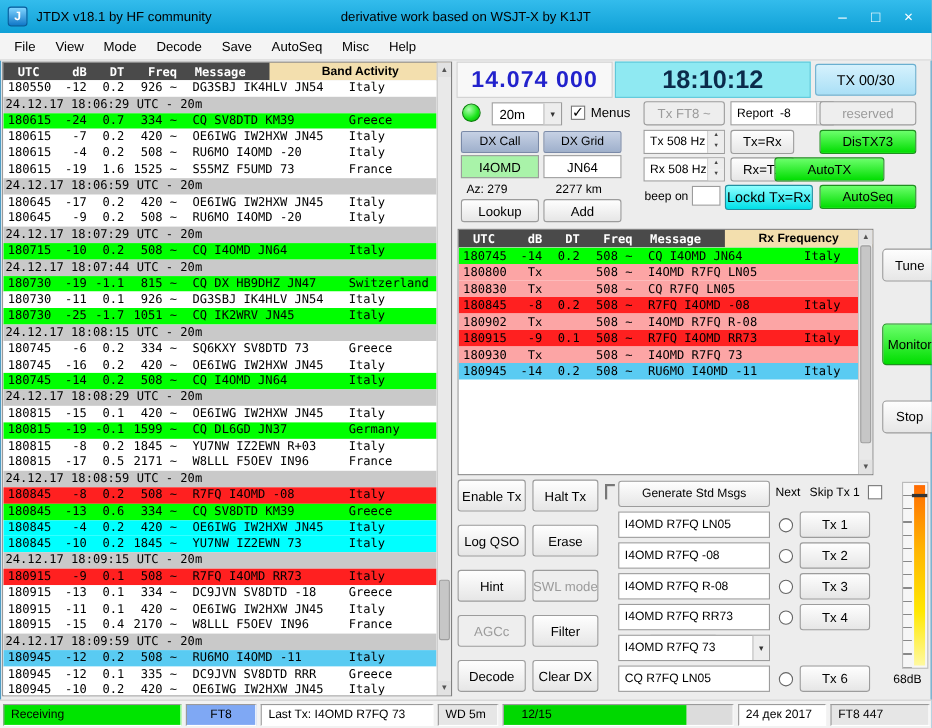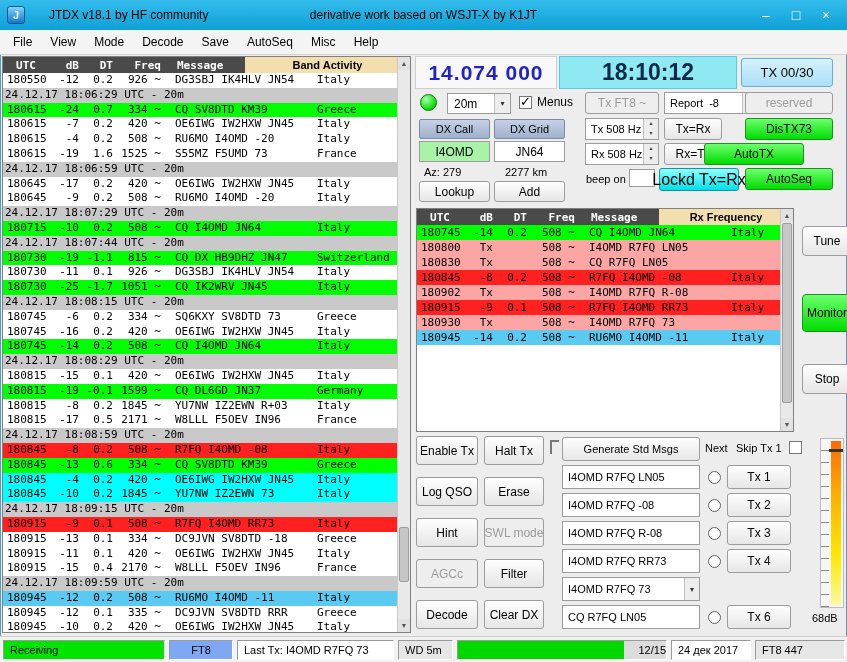--- a/index.html
+++ b/index.html
@@ -2,21 +2,21 @@
 <html><head>
 <meta charset="utf-8">
 <style>
   *{margin:0;padding:0;box-sizing:border-box}
   html,body{width:847px;height:662px}
   body{position:relative;background:#EDEDED;font-family:"Liberation Sans","DejaVu Sans",sans-serif;font-size:12px;color:#000;overflow:hidden;box-shadow:inset 0 0 0 1px #4E9CC4}
 
   
   .titlebar{position:absolute;left:0;top:0;width:847px;height:30px;background:linear-gradient(#33BCEC,#0FA0D6);display:flex;align-items:center}
   .app-icon{width:18px;height:18px;margin-left:7px;border-radius:3px;background:linear-gradient(#7FD4FF,#1178C8);border:1px solid #0A5A9A;color:#fff;font-size:11px;font-weight:bold;text-align:center;line-height:16px;flex:none}
-  .title-left{margin-left:24px;white-space:nowrap}
+  .title-left{margin-left:8px;white-space:nowrap}
   .title-center{position:absolute;left:0;right:0;text-align:center;pointer-events:none}
   .win-controls{margin-left:auto;display:flex;margin-right:6px;z-index:2}
   .win-btn{width:30px;height:22px;display:flex;align-items:center;justify-content:center;color:#FFFFFF;font-size:14px}
 
   
   .menubar{position:absolute;left:0;top:30px;width:847px;height:25px;background:#F4F4F4;border-bottom:1px solid #D5D5D5;display:flex;align-items:center;padding-left:4px}
   .menu-item{padding:0 9px;line-height:24px}
 
   
   .panel{position:absolute;background:#fff;border:1px solid #808080}
@@ -51,21 +51,21 @@
   .sb-btn{position:absolute;left:0;width:12px;height:13px;background:#E2E2E2;color:#555;font-size:7px;text-align:center;line-height:13px}
   .sb-up{top:0}.sb-down{bottom:0}
   .sb-thumb{position:absolute;left:1px;width:10px;background:#C6C6C6;border:1px solid #9E9E9E;border-radius:2px}
   #band-thumb{top:470px;height:55px}
   #rx-thumb{top:14px;height:180px}
 
   
   .btn{position:absolute;display:flex;align-items:center;justify-content:center;background:linear-gradient(#FEFEFE,#E6E6E6);border:1px solid #9C9C9C;border-radius:3px;font-size:12px;white-space:nowrap}
   .btn.dis{color:#9B9B9B;background:#EEE}
   .btn.green{background:linear-gradient(#6CFF6C,#00DD00);border-color:#1F8F1F}
-  .btn.cyanbtn{background:linear-gradient(#8FFFFF,#00E0E8);border-color:#1F8FA0;font-size:16px}
+  .btn.cyanbtn{background:linear-gradient(#8FFFFF,#00E0E8);border-color:#1F8FA0;font-size:13px}
   .hdrbtn{position:absolute;display:flex;align-items:center;justify-content:center;background:linear-gradient(#C6D1E4,#9FB0CC);border:1px solid #7A8AA8;border-radius:2px;font-size:11px}
   .field{position:absolute;background:#FFF;border:1px solid #9C9C9C;display:flex;align-items:center;justify-content:center}
   .lbl{position:absolute;font-size:11px;white-space:nowrap}
   .spin{position:absolute;background:#FFF;border:1px solid #9C9C9C;display:flex;font-size:11px}
   .spin .sv{flex:1;display:flex;align-items:center;padding-left:5px;white-space:pre}
   .spin .sa{width:15px;border-left:1px solid #BFBFBF;display:flex;flex-direction:column}
   .spin .sa span{flex:1;background:#EDEDED;font-size:6px;line-height:9px;text-align:center;color:#444}
   .combo{position:absolute;background:#FFF;border:1px solid #9C9C9C;display:flex;font-size:12px}
   .combo .cv{flex:1;display:flex;align-items:center;padding-left:6px}
   .combo .ca{width:16px;background:#EDEDED;border-left:1px solid #BFBFBF;display:flex;align-items:center;justify-content:center;font-size:8px;color:#333}
@@ -140,21 +140,21 @@
 
   
   #statusbar{position:absolute;left:0;top:636px;width:847px;height:26px;background:#F2F2F2;border-top:1px solid #CFCFCF}
   .sb-item{position:absolute;top:3px;height:20px;border:1px solid;border-color:#9A9A9A #FFF #FFF #9A9A9A;font-size:11px;display:flex;align-items:center;padding:0 6px;background:#FFF;white-space:nowrap}
   #sb-state{left:3px;width:162px;background:#00E400}
   #sb-mode{left:169px;width:64px;background:#7FA8F4;justify-content:center}
   #sb-lasttx{left:237px;width:157px}
   #sb-wd{left:398px;width:55px;background:#E6E6E6}
   #sb-progress{left:457px;width:210px;padding:0;background:#DCDCDC;overflow:hidden}
   #sb-progress .fill{position:absolute;left:0;top:0;bottom:0;background:#00D800}
-  #sb-progress .ptext{position:absolute;left:16px;right:0;text-align:right;line-height:18px}
+  #sb-progress .ptext{position:absolute;left:16px;right:0;text-align:left;line-height:18px}
   #sb-date{left:671px;width:80px}
   #sb-dial{left:755px;width:90px;background:#E6E6E6}
 </style>
 </head>
 <body>
 
 <div class="titlebar">
   <div class="app-icon">J</div>
   <div class="title-left">JTDX v18.1  by HF community</div>
   <div class="title-center">derivative work based on WSJT-X by K1JT</div>

